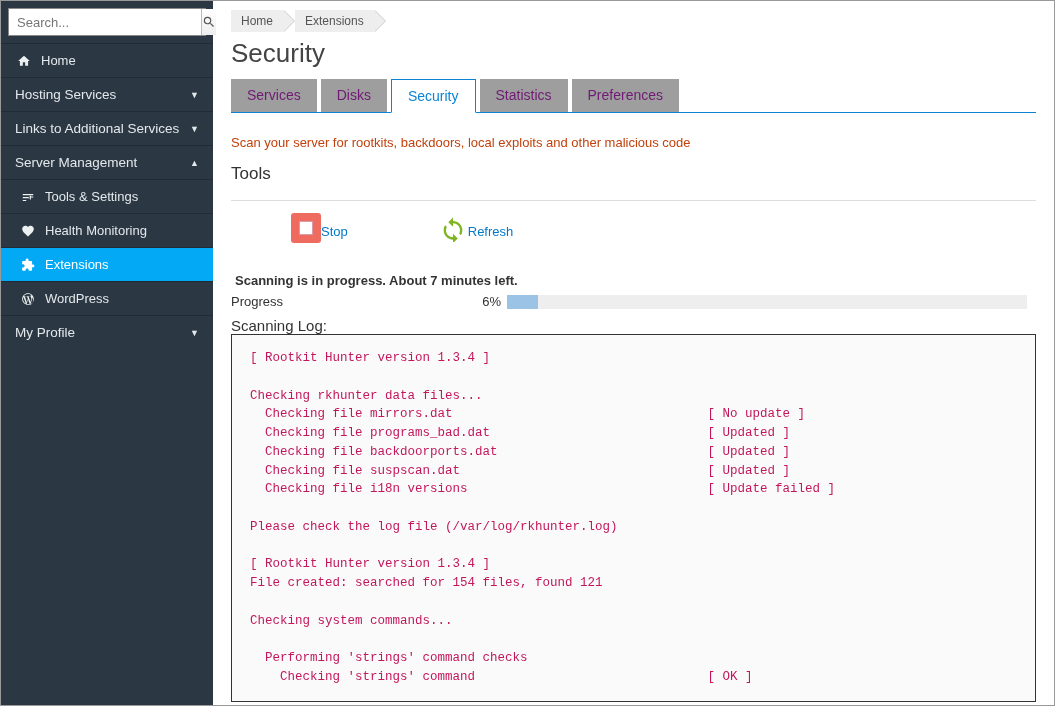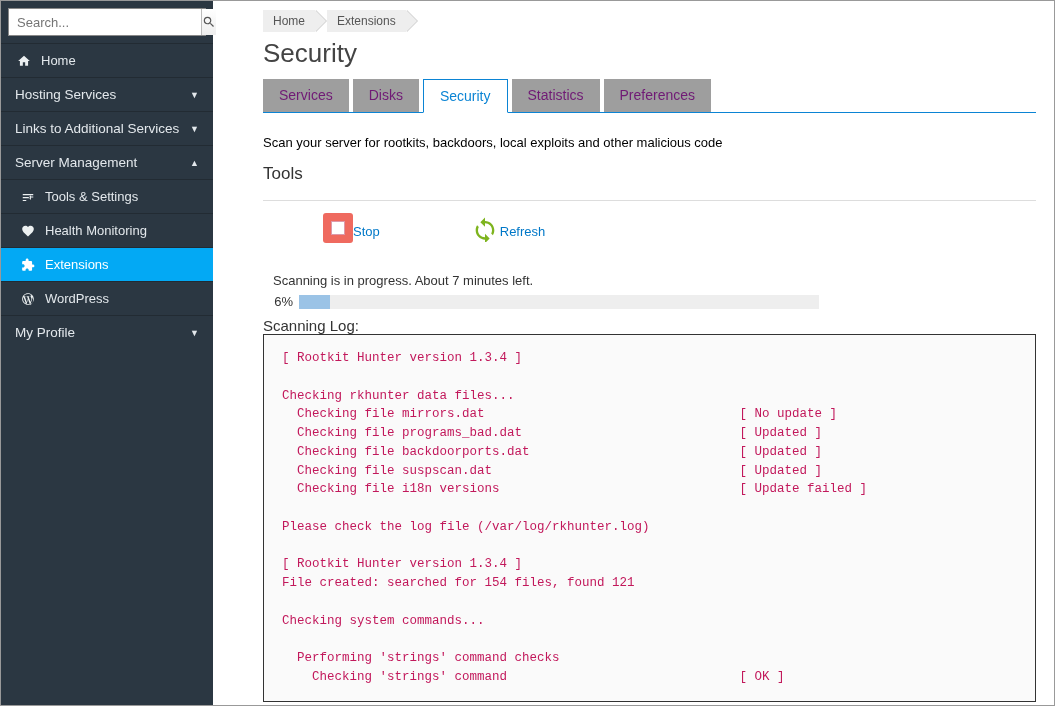--- a/index.html
+++ b/index.html
@@ -1,17 +1,17 @@
 <!DOCTYPE html>
 <html><head>
 <meta charset="utf-8">
 <style>
 * { margin: 0; padding: 0; box-sizing: border-box; }
 body { font-family: "Segoe UI", Arial, sans-serif; font-size: 13px; color: #333; background: #fff; }
-.container { display: flex; width: 1055px; height: 706px; border: 1px solid #999; gap: 32px; }
+.container { display: flex; width: 1055px; height: 706px; border: 1px solid #999; }
 
 
 .sidebar { width: 212px; background: #2b3742; color: #ecf0f1; display: flex; flex-direction: column; }
 .search-wrap { padding: 7px; }
 .search-box { position: relative; background: #fff; border: 1px solid #888; display: flex; align-items: center; height: 28px; }
 .search-box input { border: none; outline: none; padding: 4px 8px; flex: 1; font-size: 13px; height: 100%; }
 .search-box .search-icon-box { width: 28px; height: 100%; border-left: 1px solid #bbb; display: flex; align-items: center; justify-content: center; background: linear-gradient(#fff,#eee); }
 .search-box svg { width: 14px; height: 14px; fill: #555; }
 
 .nav { list-style: none; }
@@ -31,34 +31,34 @@
 .crumb::before { content: ""; position: absolute; right: -12px; top: 0; border-top: 11px solid transparent; border-bottom: 11px solid transparent; border-left: 11px solid #ccc; }
 .crumb:first-child { margin-left: 0; }
 
 h1.page-title { font-size: 26px; font-weight: 400; color: #444; padding: 6px 18px 10px; }
 
 .tabs { display: flex; border-bottom: 1px solid #0b84d4; margin: 0 18px; }
 .tab { background: #9e9e9e; color: #701a75; padding: 8px 16px; margin-right: 4px; font-size: 14px; cursor: pointer; }
 .tab.active { background: #fff; color: #0b84d4; border: 1px solid #0b84d4; border-bottom: 1px solid #fff; margin-bottom: -1px; }
 
 .content { padding: 12px 18px 18px; }
-.desc { font-size: 13px; margin: 10px 0 14px; color: #000000; }
+.desc { font-size: 13px; margin: 10px 0 14px; color: #c2410c; }
 
 h2.section { font-size: 17px; font-weight: 400; color: #333; border-bottom: 1px solid #ddd; padding-bottom: 16px; margin-bottom: 12px; }
 
 .tools { display: flex; gap: 90px; padding-left: 60px; margin-bottom: 24px; }
 .tool { display: flex; flex-direction: row; align-items: center; cursor: pointer; }
 .tool-icon { width: 30px; height: 30px; margin-bottom: 6px; display: flex; align-items: center; justify-content: center; }
 .tool-label { color: #0078c8; font-size: 13px; }
 .stop-icon { background: #ef6a5f; border-radius: 3px; display: flex; align-items: center; justify-content: center; }
 .stop-icon::after { content: ""; width: 12px; height: 12px; background: #fff; border: 1px solid #d9a; }
 .refresh-icon svg { width: 28px; height: 28px; fill: #7eb41e; }
 
 
-.status-text { font-size: 13px; margin: 6px 10px; }
+.status-text { font-size: 13px; margin: 6px 4px; font-weight: bold; }
 .progress-row { display: flex; align-items: center; margin: 4px 0 8px; }
 .progress-label { width: 240px; font-size: 13px; }
 .progress-pct { width: 30px; font-size: 13px; text-align: right; margin-right: 6px; }
 .progress-bar { flex: 0 0 520px; height: 14px; background: #eee; position: relative; }
 .progress-fill { height: 100%; background: #9bc3e6; }
 
 .log-label { font-size: 15px; margin-bottom: 0; }
 .log-box { border: 1px solid #333; background: #fafafa; padding: 14px 18px; font-family: "Consolas","Courier New",monospace; font-size: 12.5px; color: #c2185b; white-space: pre; overflow-x: auto; line-height: 1.5; }
 </style>
 </head>
@@ -185,20 +185,21 @@
             <svg viewBox="0 0 24 24">
                 <path fill="#7eb41e" d="M12 6V3L8 7l4 4V8c3.31 0 6 2.69 6 6 0 1.01-.25 1.97-.7 2.8l1.46 1.46C19.54 17.03 20 15.57 20 14c0-4.42-3.58-8-8-8zm-6 8c0-1.01.25-1.97.7-2.8L5.24 9.74C4.46 10.97 4 12.43 4 14c0 4.42 3.58 8 8 8v3l4-4-4-4v3c-3.31 0-6-2.69-6-6z"></path>
               </svg>
           </div>
           <span class="tool-label">Refresh</span>
         </div>
       </div>
 
       <p class="status-text">Scanning is in progress. About 7 minutes left.</p>
       <div class="progress-row">
+        <span class="progress-label">Progress</span>
         <span class="progress-pct">6%</span>
         <div class="progress-bar">
           <div class="progress-fill" style="width:6%"></div>
         </div>
       </div>
       <p class="log-label">Scanning Log:</p>
       <div class="log-box">[ Rootkit Hunter version 1.3.4 ]
 
 Checking rkhunter data files...
   Checking file mirrors.dat                                  [ No update ]

